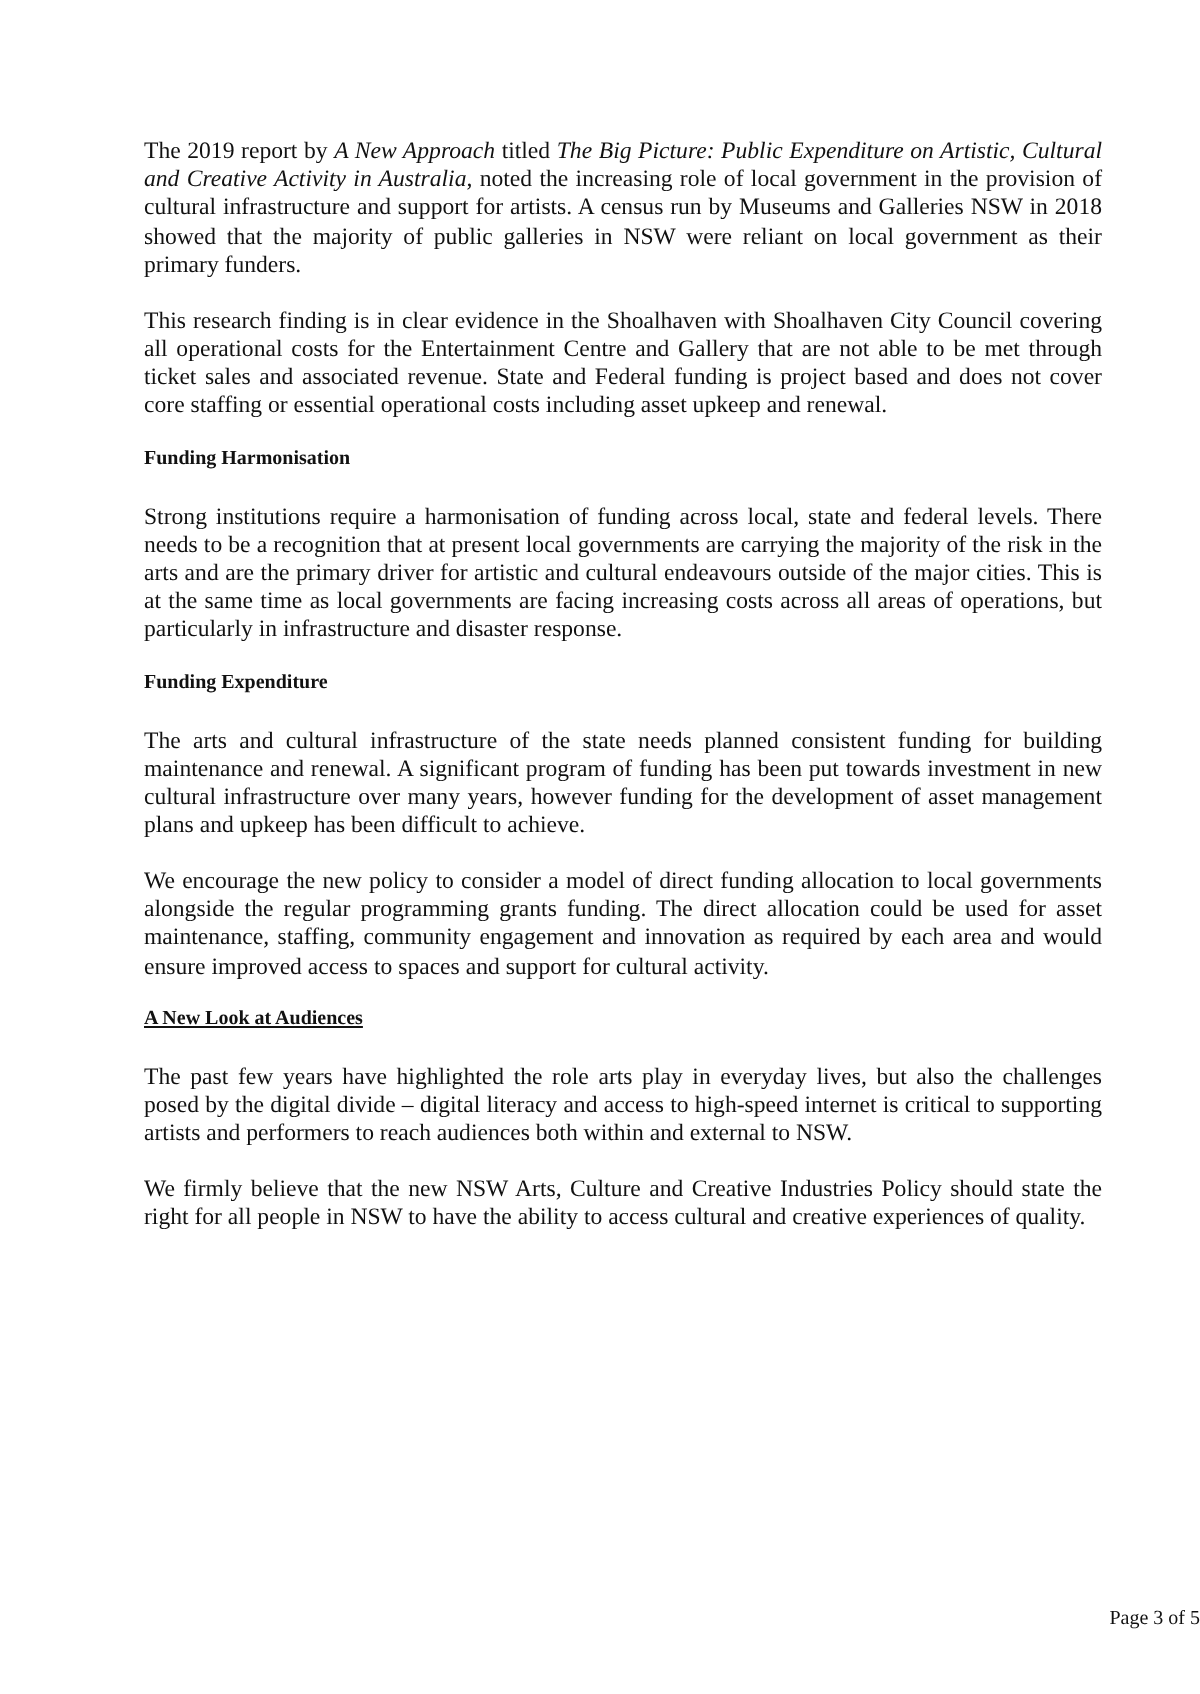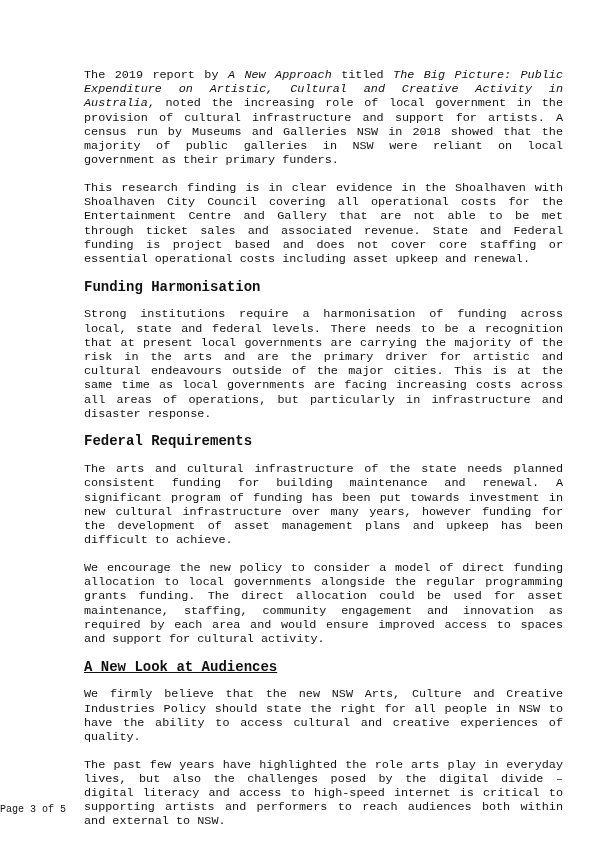--- a/index.html
+++ b/index.html
@@ -1,44 +1,44 @@
 <!DOCTYPE html>
 <html><head>
   <meta charset="utf-8">
   <style>
     html, body { margin: 0; padding: 0; background: #ffffff; }
     body { width: 600px; height: 847px; position: relative; overflow: hidden; }
     .page {
-      position: absolute; left: 84px; top: 68px; width: 479px;
-      font-family: Liberation Mono, monospace;
+      position: absolute; left: 72px; top: 68px; width: 479px;
+      font-family: Liberation Serif, serif;
       font-size: 11.8px; line-height: 14.2px; color: #111111;
     }
     p { margin: 0 0 13.5px 0; text-align: justify; }
-    h3 { margin: 0 0 13.5px 0; font-size: 14px; font-weight: bold; line-height: 14.2px; }
+    h3 { margin: 0 0 13.5px 0; font-size: 10px; font-weight: bold; line-height: 14.2px; }
     h3.ul { text-decoration: underline; }
     i { font-style: italic; }
     .footer {
-      position: absolute; left: 0; top: 804px; width: 600px; text-align: left;
-      font-family: Liberation Mono, monospace; font-size: 10px; color: #111;
+      position: absolute; left: 0; top: 804px; width: 600px; text-align: right;
+      font-family: Liberation Serif, serif; font-size: 10px; color: #111;
     }
   </style>
 </head>
 <body>
 
 <div class="page">
   <p><span>The 2019 report by </span><i>A New Approach</i><span> titled </span><i>The Big Picture: Public Expenditure on Artistic, Cultural and Creative Activity in Australia</i><span>, noted the increasing role of local government in the provision of cultural infrastructure and support for artists.  A census run by Museums and Galleries NSW in 2018 showed that the majority of public galleries in NSW were reliant on local government as their primary funders.</span></p>
 
   <p>This research finding is in clear evidence in the Shoalhaven with Shoalhaven City Council covering all operational costs for the Entertainment Centre and Gallery that are not able to be met through ticket sales and associated revenue.  State and Federal funding is project based and does not cover core staffing or essential operational costs including asset upkeep and renewal.</p>
 
   <h3>Funding Harmonisation</h3>
   <p>Strong institutions require a harmonisation of funding across local, state and federal levels. There needs to be a recognition that at present local governments are carrying the majority of the risk in the arts and are the primary driver for artistic and cultural endeavours outside of the major cities.  This is at the same time as local governments are facing increasing costs across all areas of operations, but particularly in infrastructure and disaster response.</p>
 
-  <h3>Federal Requirements</h3>
+  <h3>Funding Expenditure</h3>
   <p>The arts and cultural infrastructure of the state needs planned consistent funding for building maintenance and renewal.  A significant program of funding has been put towards investment in new cultural infrastructure over many years, however funding for the development of asset management plans and upkeep has been difficult to achieve.</p>
 
   <p>We encourage the new policy to consider a model of direct funding allocation to local governments alongside the regular programming grants funding. The direct allocation could be used for asset maintenance, staffing, community engagement and innovation as required by each area and would ensure improved access to spaces and support for cultural activity.</p>
 
   <h3 class="ul">A New Look at Audiences</h3>
+  <p>The past few years have highlighted the role arts play in everyday lives, but also the challenges posed by the digital divide – digital literacy and access to high-speed internet is critical to supporting artists and performers to reach audiences both within and external to NSW.</p>
   <p>We firmly believe that the new NSW Arts, Culture and Creative Industries Policy should state the right for all people in NSW to have the ability to access cultural and creative experiences of quality.</p>
-  <p>The past few years have highlighted the role arts play in everyday lives, but also the challenges posed by the digital divide – digital literacy and access to high-speed internet is critical to supporting artists and performers to reach audiences both within and external to NSW.</p>
 </div>
 
 <div class="footer">Page 3 of 5</div>
 
 </body></html>

